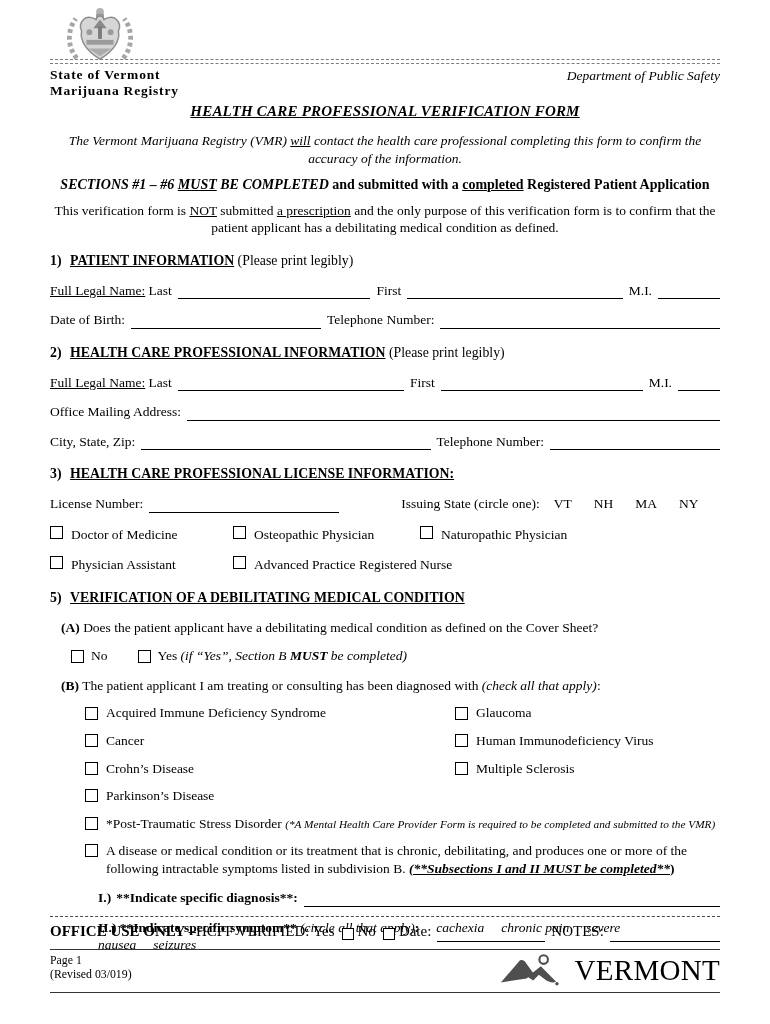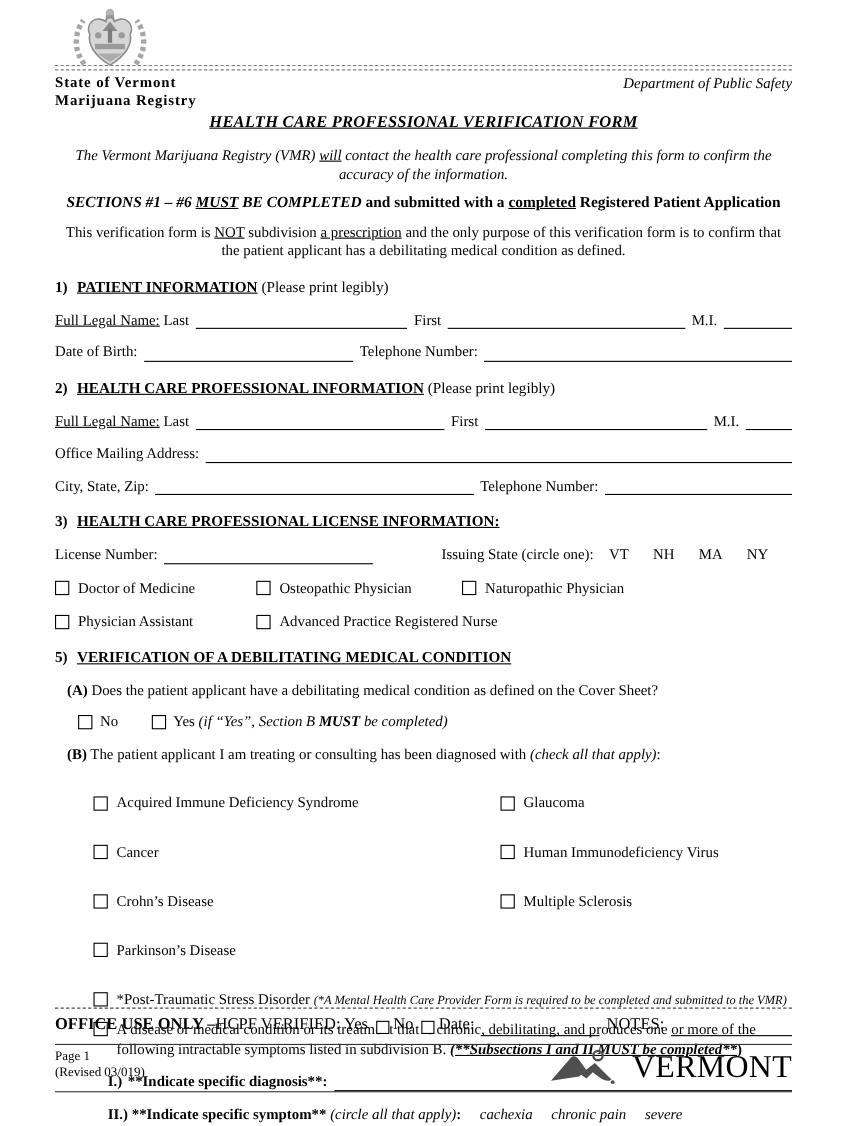--- a/index.html
+++ b/index.html
@@ -34,30 +34,30 @@
   .endline{margin-right:0;}
 
   .cb{width:13px;height:13px;border:1.4px solid #000;display:inline-block;flex:0 0 auto;box-sizing:border-box;background:#fff;}
 
   .lic-row{display:flex;align-items:flex-end;margin-top:12px;}
   .lic-gap{flex:0 0 56px;}
   .state{margin-left:22px;}
   .state.first{margin-left:14px;}
 
   .cat-row{display:flex;align-items:center;margin-top:13px;}
-  .cat{display:flex;align-items:center;}
+  .cat{display:flex;align-items:flex-start;}
   .cat .cb{margin-right:8px;}
   .cat.w1{width:183px;}.cat.w2{width:187px;}
 
   .sub-ab{margin-top:12px;padding-left:11px;}
   .yesno{display:flex;align-items:center;margin-top:11px;padding-left:21px;}
   .yesno .cb{margin-right:7px;}
   .yesno .gap{width:30px;}
 
-  .cond-row{display:flex;align-items:center;margin-top:27px;padding-left:35px;}
+  .cond-row{display:flex;align-items:center;margin-top:10px;padding-left:35px;}
   .cond{display:flex;align-items:center;}
   .cond.left{width:370px;}
   .cond .cb{margin-right:8px;}
   .ptsd-note{font-size:11.3px;font-style:italic;}
 
   .disease-row{display:flex;align-items:flex-start;margin-top:10px;padding-left:35px;}
   .disease-row .cb{margin-top:2px;margin-right:8px;}
   .disease-row .txt{flex:1;}
 
   .diag-row{display:flex;align-items:flex-end;margin-top:12px;padding-left:48px;}
@@ -103,21 +103,21 @@
     </div>
     <div class="dept">Department of Public Safety</div>
   </div>
 
   <div class="title"><span class="t">HEALTH CARE PROFESSIONAL VERIFICATION FORM</span></div>
 
   <div class="center-italic"><span>The Vermont Marijuana Registry (VMR) </span><span class="u">will</span><span> contact the health care professional completing this form to confirm the accuracy of the information.</span></div>
 
   <div class="center-bold"><span class="i">SECTIONS #1 – #6 </span><span class="i u">MUST</span><span class="i"> BE COMPLETED</span><span> and submitted with a </span><span class="u">completed</span><span> Registered Patient Application</span></div>
 
-  <div class="center-note"><span>This verification form is </span><span class="u">NOT</span><span> subdivision </span><span class="u">a prescription</span><span> and the only purpose of this verification form is to confirm that the patient applicant has a debilitating medical condition as defined.</span></div>
+  <div class="center-note"><span>This verification form is </span><span class="u">NOT</span><span> submitted </span><span class="u">a prescription</span><span> and the only purpose of this verification form is to confirm that the patient applicant has a debilitating medical condition as defined.</span></div>
 
   <div class="sec-head"><span class="num">1)</span><span class="ht">PATIENT INFORMATION</span><span class="sfx"> (Please print legibly)</span></div>
 
   <div class="frow">
     <span class="lab"><span class="u">Full Legal Name:</span>&nbsp;<span>Last</span></span>
     <span class="wline f25"></span>
     <span class="lab">First</span>
     <span class="wline f28"></span>
     <span class="lab">M.I.</span>
     <span class="wline w70 endline"></span>

